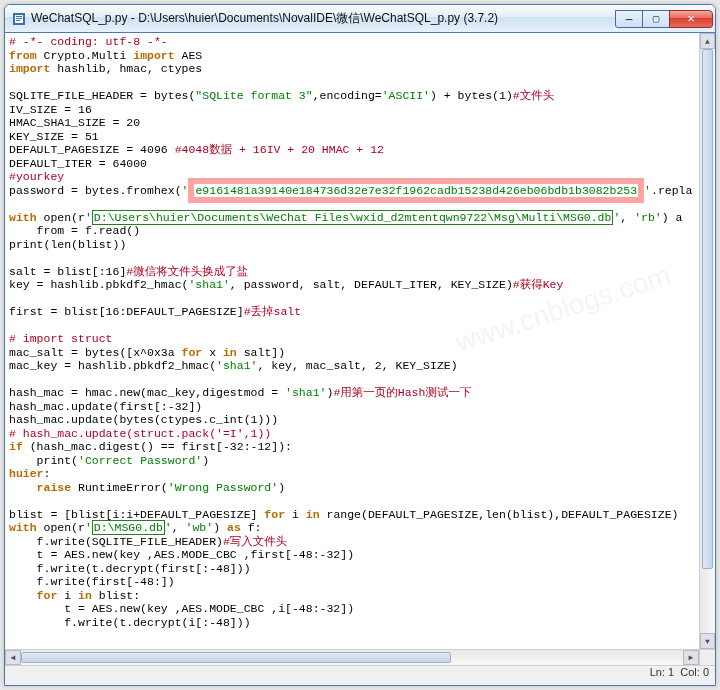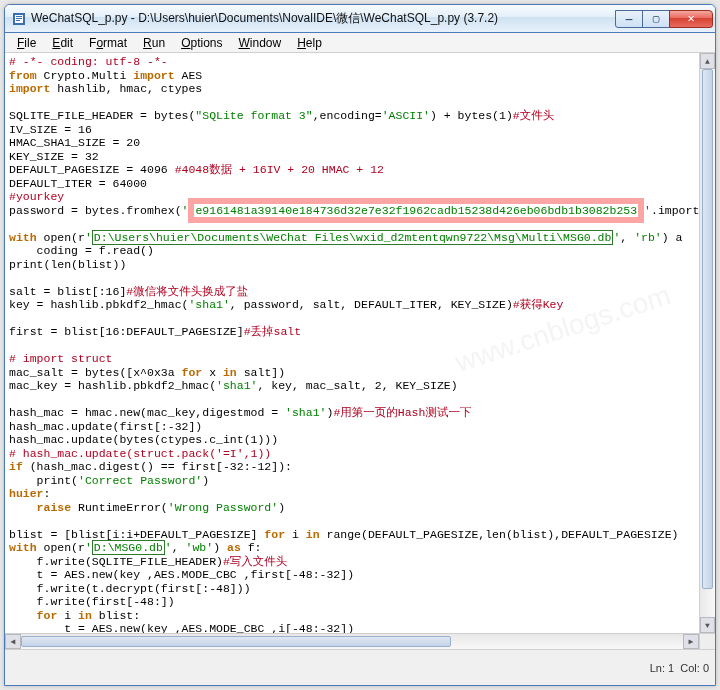--- a/index.html
+++ b/index.html
@@ -95,24 +95,24 @@
 .scrollbar-h {
   position:absolute; left:0; right:16px; bottom:0; height:16px;
   background: linear-gradient(180deg,#e8e8e8,#f8f8f8);
   border-top:1px solid #d0d0d0;
 }
 .scrollbar-h .arrow { width:16px; height:100%; display:inline-flex;align-items:center;justify-content:center;font-size:8px;color:#555;background:#e0e0e8;border:1px solid #b8b8c0;}
 .scrollbar-h .thumb { position:absolute; left:16px; top:2px; bottom:2px; width:430px; background:linear-gradient(180deg,#dfe7f2,#c4d4e8); border:1px solid #9ab0cc; border-radius:2px;}
 .scrollbar-h .arrow.rt { position:absolute; right:0;}
 .corner { position:absolute; right:0; bottom:0; width:16px; height:16px; background:#eee; border-left:1px solid #d0d0d0; border-top:1px solid #d0d0d0;}
 .statusbar {
-  height: 36px;
+  height: 20px;
   background: #f0f0f0;
   border-top: 1px solid #d0d0d0;
-  display:flex; align-items:center; justify-content:flex-end;
+  display:flex; align-items:flex-start; justify-content:flex-end;
   padding: 0 6px;
   font-family:"Segoe UI",Arial,sans-serif; font-size:11px; color:#333;
 }
 
 .c-comment { color: #b00020; text-align: right; }
 .c-kw { color: #b96a00; font-weight: bold; }
 .c-str { color: #008000; }
 .c-box1 { border: 6px solid #fca5a5; padding:0 1px; color:#008000;}
 .c-box2 { border: 1px solid #2a7a2a; padding:0 1px; color:#008000;}
 .watermark {
@@ -145,46 +145,37 @@
         </div>
       <div class="win-btn">
           <span>▢</span>
         </div>
       <div class="win-btn close">
           <span>✕</span>
         </div>
     </div>
   </div>
 
-  <div class="menubar">
-    <span class="menu-item"><u>F</u><span title="File">ile</span></span>
-    <span class="menu-item"><u>E</u>dit</span>
-    <span class="menu-item">F<u>o</u>rmat</span>
-    <span class="menu-item"><u>R</u>un</span>
-    <span class="menu-item"><u>O</u>ptions</span>
-    <span class="menu-item"><u>W</u>indow</span>
-    <span class="menu-item"><u>H</u>elp</span>
-  </div>
 
   <div class="editor-wrap">
     <div class="editor"><span class="c-comment"># -*- coding: utf-8 -*-</span>
 <span class="c-kw">from</span><span> Crypto.Multi </span><span class="c-kw">import</span><span> AES</span>
 <span class="c-kw">import</span><span> hashlib, hmac, ctypes</span>
 
 <span>SQLITE_FILE_HEADER = bytes(</span><span class="c-str">"SQLite format 3"</span><span>,encoding=</span><span class="c-str">'ASCII'</span><span>) + bytes(1)</span><span class="c-comment">#文件头</span>
 <span>IV_SIZE = 16</span>
 <span>HMAC_SHA1_SIZE = 20</span>
-<span>KEY_SIZE = 32</span>
+<span>KEY_SIZE = 51</span>
 <span>DEFAULT_PAGESIZE = 4096 </span><span class="c-comment">#4048数据 + 16IV + 20 HMAC + 12</span>
 <span>DEFAULT_ITER = 64000</span>
 <span class="c-comment">#yourkey</span>
-<span>password = bytes.fromhex(</span><span class="c-str">'</span><span class="c-box1">e9161481a39140e184736d32e7e32f1962cadb15238d426eb06bdb1b3082b253</span><span class="c-str">'</span><span>.import</span>
+<span>password = bytes.fromhex(</span><span class="c-str">'</span><span class="c-box1">e9161481a39140e184736d32e7e32f1962cadb15238d426eb06bdb1b3082b253</span><span class="c-str">'</span><span>.repla</span>
 
 <span class="c-kw">with</span><span> open(r</span><span class="c-str">'</span><span class="c-box2">D:\Users\huier\Documents\WeChat Files\wxid_d2mtentqwn9722\Msg\Multi\MSG0.db</span><span class="c-str">'</span><span>, </span><span class="c-str">'rb'</span><span>) a</span>
-<span>    coding = f.read()</span>
+<span>    from = f.read()</span>
 <span>print(len(blist))</span>
 
 <span>salt = blist[:16]</span><span class="c-comment">#微信将文件头换成了盐</span>
 <span>key = hashlib.pbkdf2_hmac(</span><span class="c-str">'sha1'</span><span>, password, salt, DEFAULT_ITER, KEY_SIZE)</span><span class="c-comment">#获得Key</span>
 
 <span>first = blist[16:DEFAULT_PAGESIZE]</span><span class="c-comment">#丢掉salt</span>
 
 <span class="c-comment"># import struct</span>
 <span>mac_salt = bytes([x^0x3a </span><span class="c-kw">for</span><span> x </span><span class="c-kw">in</span><span> salt])</span>
 <span>mac_key = hashlib.pbkdf2_hmac(</span><span class="c-str">'sha1'</span><span>, key, mac_salt, 2, KEY_SIZE)</span>

